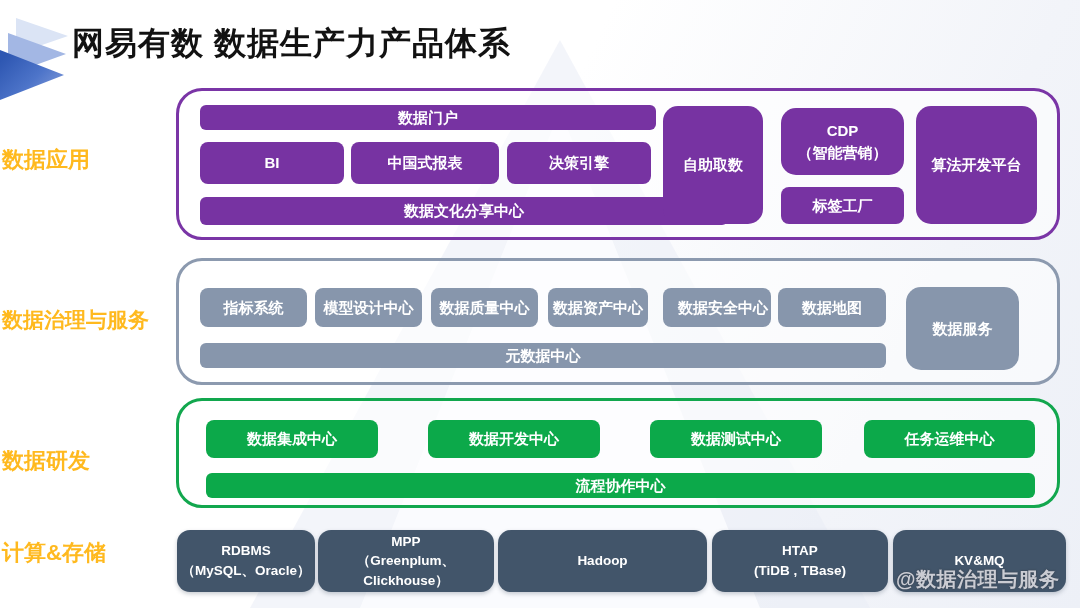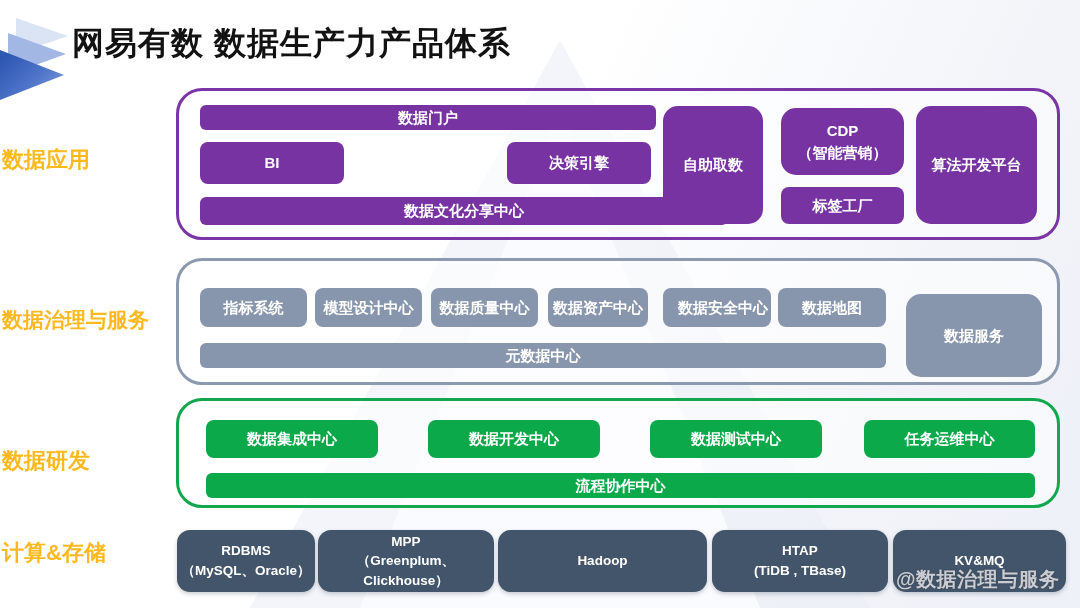--- a/index.html
+++ b/index.html
@@ -68,36 +68,37 @@
   <div class="row-label" style="left:2px;top:306px;font-size:21px;">数据治理与服务</div>
   <div class="row-label" style="left:2px;top:446px;font-size:22px;">数据研发</div>
   <div class="row-label" style="left:2px;top:538px;font-size:22px;">计算&amp;存储</div>
 
   <div class="frame app" style="left:176px;top:88px;width:884px;height:152px;"></div>
   <div class="frame gov" style="left:176px;top:258px;width:884px;height:127px;"></div>
   <div class="frame dev" style="left:176px;top:398px;width:884px;height:110px;"></div>
 
   <div class="bx p r-sm" style="left:200px;top:105px;width:456px;height:25px;">数据门户</div>
   <div class="bx p" style="left:200px;top:142px;width:144px;height:42px;">BI</div>
+  <div class="bx p" style="left:351px;top:142px;width:148px;height:42px;">中国式报表</div>
   <div class="bx p" style="left:507px;top:142px;width:144px;height:42px;">决策引擎</div>
   <div class="bx p r-sm" style="left:200px;top:197px;width:528px;height:28px;">数据文化分享中心</div>
   <div class="bx p r-lg" style="left:663px;top:106px;width:100px;height:118px;">自助取数</div>
   <div class="bx p" style="left:781px;top:187px;width:123px;height:37px;">标签工厂</div>
   <div class="bx p r-lg" style="left:781px;top:108px;width:123px;height:67px;">CDP
 （智能营销）</div>
   <div class="bx p r-lg" style="left:916px;top:106px;width:121px;height:118px;">算法开发平台</div>
 
   <div class="bx g" style="left:200px;top:288px;width:107px;height:39px;">指标系统</div>
   <div class="bx g" style="left:315px;top:288px;width:107px;height:39px;">模型设计中心</div>
   <div class="bx g" style="left:431px;top:288px;width:107px;height:39px;">数据质量中心</div>
   <div class="bx g" style="left:548px;top:288px;width:100px;height:39px;">数据资产中心</div>
   <div class="bx g" style="left:663px;top:288px;width:108px;height:39px;padding-left:12px;">数据安全中心</div>
   <div class="bx g" style="left:778px;top:288px;width:108px;height:39px;">数据地图</div>
   <div class="bx g r-sm" style="left:200px;top:343px;width:686px;height:25px;">元数据中心</div>
-  <div class="bx g r-lg" style="left:906px;top:294px;width:136px;height:83px;">数据服务</div>
+  <div class="bx g r-lg" style="left:906px;top:287px;width:113px;height:83px;">数据服务</div>
 
   <div class="bx gr" style="left:206px;top:420px;width:172px;height:38px;">数据集成中心</div>
   <div class="bx gr" style="left:428px;top:420px;width:172px;height:38px;">数据开发中心</div>
   <div class="bx gr" style="left:650px;top:420px;width:172px;height:38px;">数据测试中心</div>
   <div class="bx gr" style="left:864px;top:420px;width:171px;height:38px;">任务运维中心</div>
   <div class="bx gr r-sm" style="left:206px;top:473px;width:829px;height:25px;">流程协作中心</div>
 
   <div class="bx d" style="left:177px;top:530px;width:138px;height:62px;">RDBMS
 （MySQL、Oracle）</div>
   <div class="bx d" style="left:318px;top:530px;width:176px;height:62px;">MPP

